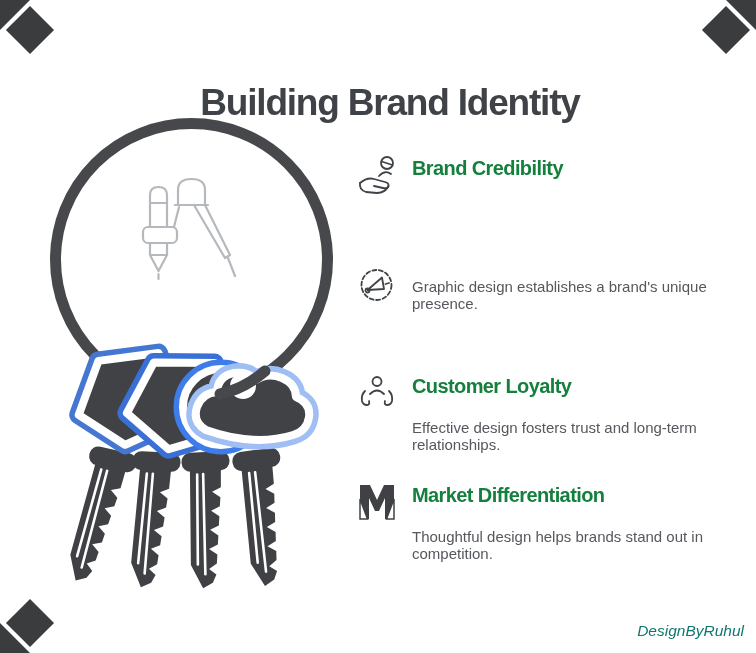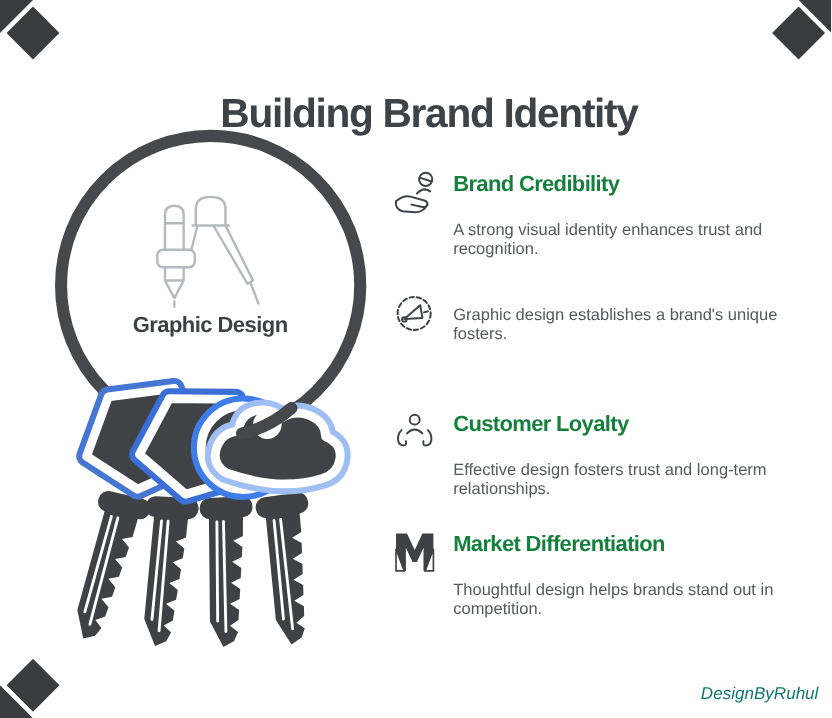--- a/index.html
+++ b/index.html
@@ -102,48 +102,45 @@
         <path d="M-50,14 Q-64,6 -59,-9 Q-54,-23 -39,-24 Q-38,-40 -22,-43 Q-8,-45 0,-36
                  Q12,-44 26,-38 Q40,-32 40,-19 Q55,-13 53,1 Q51,15 37,19 Q-2,31 -50,14 Z" fill="#404245" stroke="#9fbef3" stroke-width="19"></path>
         <path d="M-50,14 Q-64,6 -59,-9 Q-54,-23 -39,-24 Q-38,-40 -22,-43 Q-8,-45 0,-36
                  Q12,-44 26,-38 Q40,-32 40,-19 Q55,-13 53,1 Q51,15 37,19 Q-2,31 -50,14 Z" fill="#404245" stroke="#ffffff" stroke-width="8"></path>
       </g>
     </g>
     <circle cx="215" cy="278" r="13" fill="#ffffff"></circle>
     <path d="M192,286 Q216,281 237,263" stroke="#47484b" stroke-width="11" fill="none" stroke-linecap="round"></path>
   </svg>
 
-  <div class="center-label">Graphic Design</div>
 
   <div class="item i1">
     <div class="icon">
       <svg viewBox="0 0 40 40">
         <circle class="ic" cx="30" cy="8" r="6"></circle>
         <path class="ic" d="M24.5,6.5 L35.5,10"></path>
         <path class="ic" d="M22,21 Q28,14.5 34,19"></path>
         <path class="ic" d="M3,28 Q10,22 17,24 L28,27 Q32,28 31.5,31 Q31,34 26,33 L17,31"></path>
         <path class="ic" d="M3,28 Q2,35 9,37 L20,38 Q28,38 31.5,31"></path>
       </svg>
     </div>
     <h2>Brand Credibility</h2>
-    <p>A strong visual identity enhances trust and
-recognition.</p>
   </div>
 
   <div class="item i2">
     <div class="icon">
       <svg viewBox="0 0 40 40">
         <circle class="ic" cx="19.5" cy="21" r="15" stroke-dasharray="4 2.6" stroke-width="2"></circle>
         <path class="ic" d="M10.5,26 L25,13.5 L27,25 Z"></path>
         <circle class="ic" cx="10.5" cy="26.5" r="2"></circle>
         <path class="ic" d="M28.5,20 L32,19"></path>
       </svg>
     </div>
     <p>Graphic design establishes a brand's unique
-fosters.</p>
+presence.</p>
   </div>
 
   <div class="item i4">
     <div class="icon">
       <svg viewBox="0 0 40 40">
         <path fill="#3f4144" d="M3,37 L3,3 L13,3 L20,18 L27,3 L37,3 L37,37 L28,37 L28,16
               L22,29 L18,29 L12,16 L12,37 Z"></path>
         <path fill="#ffffff" stroke="#3f4144" stroke-width="1.5" d="M3,37 L10.5,37 L3,17 Z"></path>
         <path fill="#ffffff" stroke="#3f4144" stroke-width="1.5" d="M37,37 L29.5,37 L37,17 Z"></path>
       </svg>

